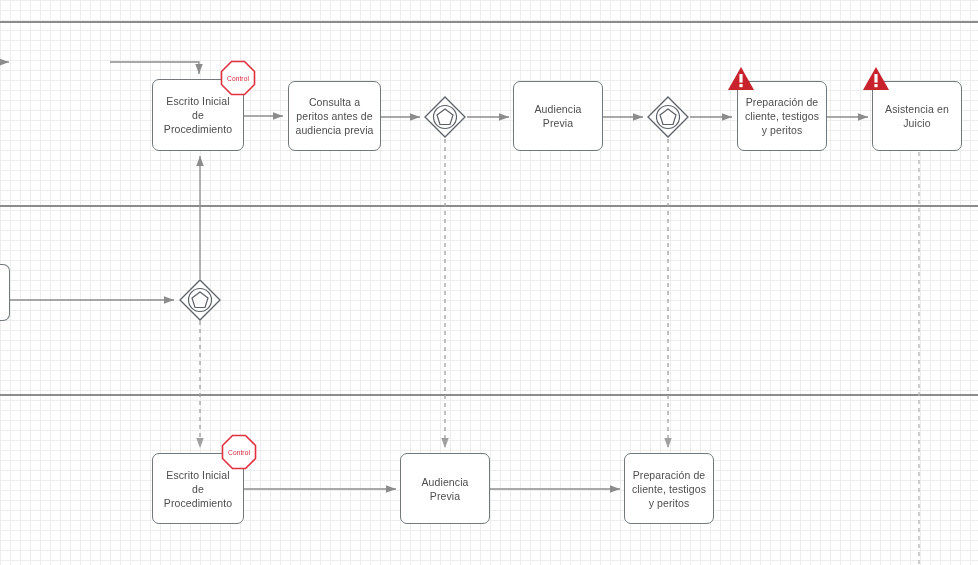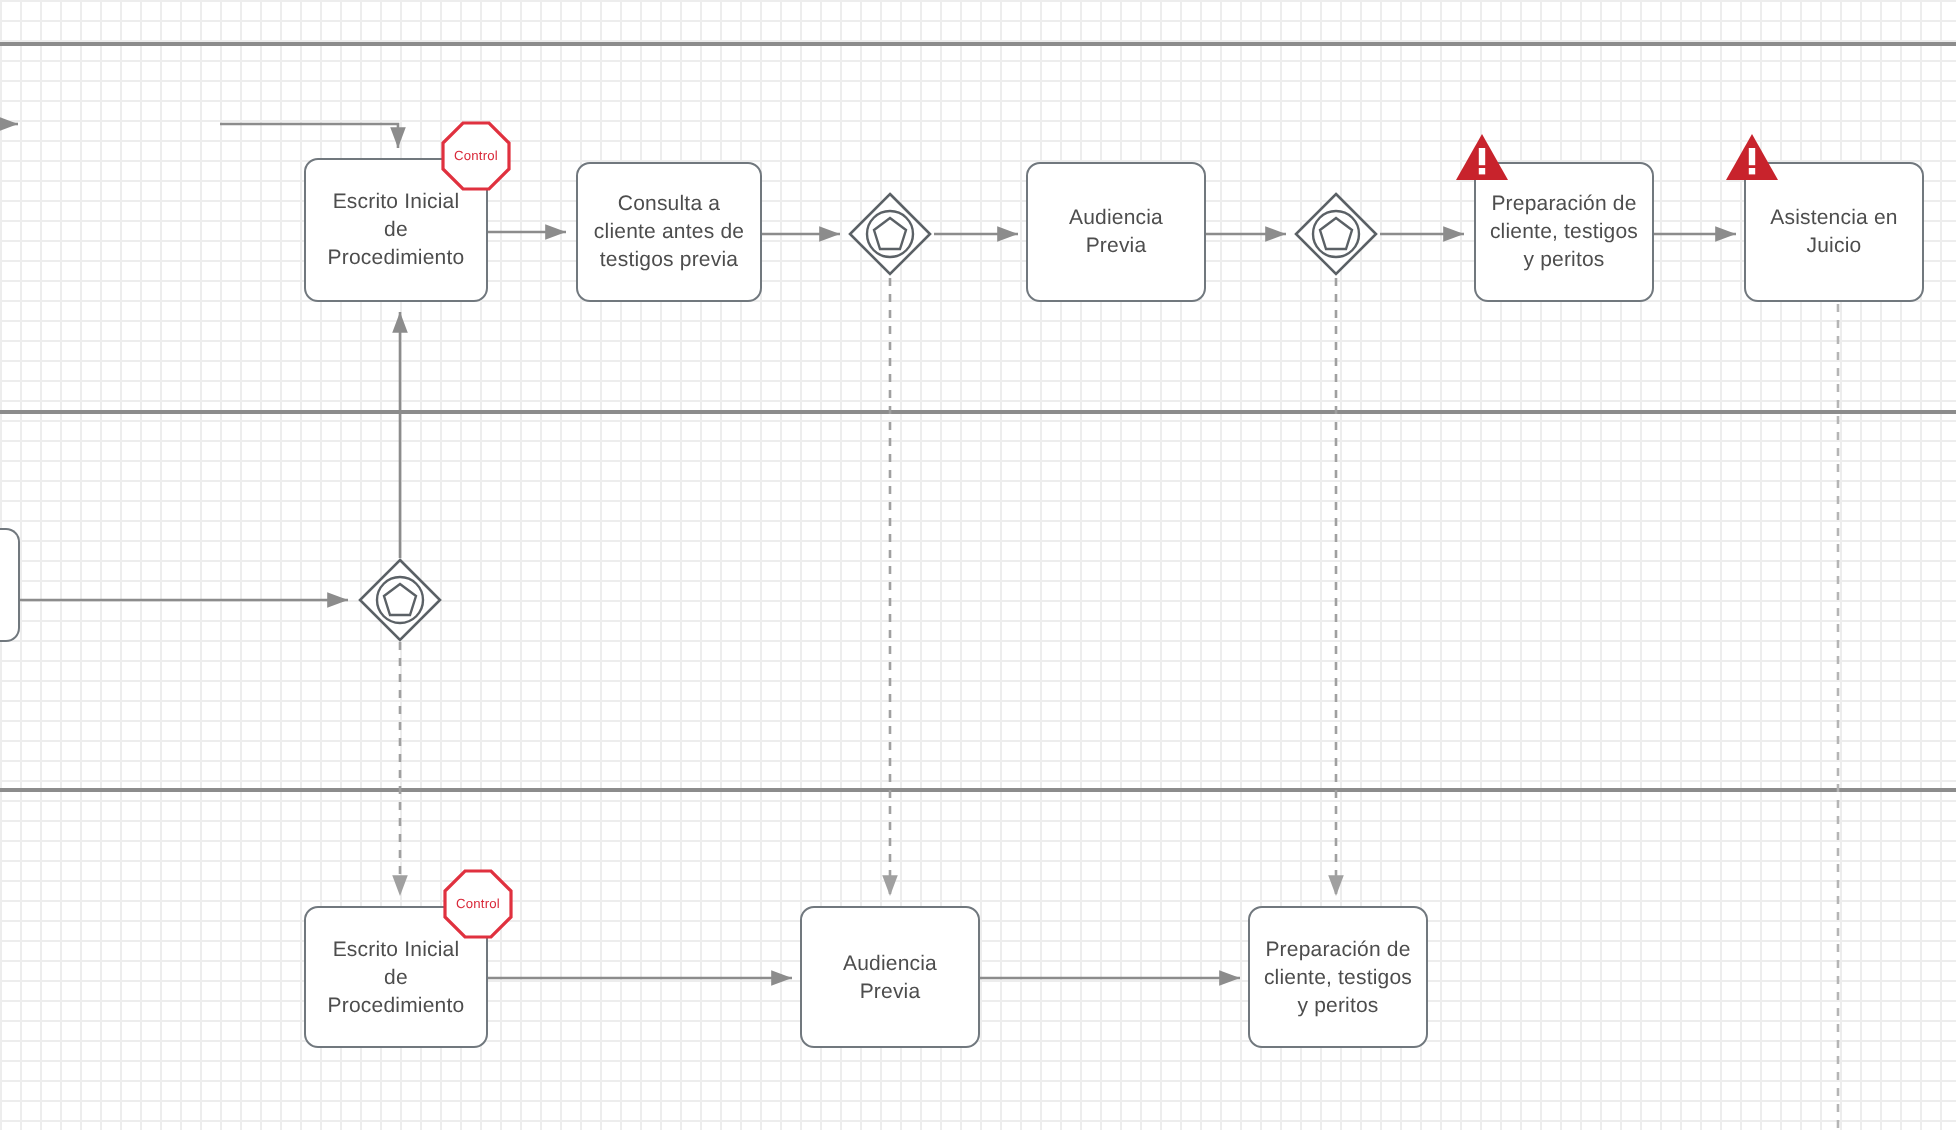--- a/index.html
+++ b/index.html
@@ -115,21 +115,21 @@
     <polyline points="244,489 396,489" fill="none" stroke="#8c8c8c" stroke-width="1.3" marker-end="url(#arrowSolid)"></polyline>
     <polyline points="490,489 620,489" fill="none" stroke="#8c8c8c" stroke-width="1.3" marker-end="url(#arrowSolid)"></polyline>
   </svg>
 
 
   <div class="task" style="left:152px; top:79px; width:92px; height:72px;">
     <span>Escrito Inicial de Procedimiento</span>
   </div>
 
   <div class="task" style="left:288px; top:81px; width:93px; height:70px;">
-    <span>Consulta a cliente antes de testigos previa</span>
+    <span>Consulta a peritos antes de audiencia previa</span>
   </div>
 
   <div class="task" style="left:513px; top:81px; width:90px; height:70px;">
     <span>Audiencia Previa</span>
   </div>
 
   <div class="task" style="left:737px; top:81px; width:90px; height:70px;">
     <span>Preparación de cliente, testigos y peritos</span>
   </div>
 

